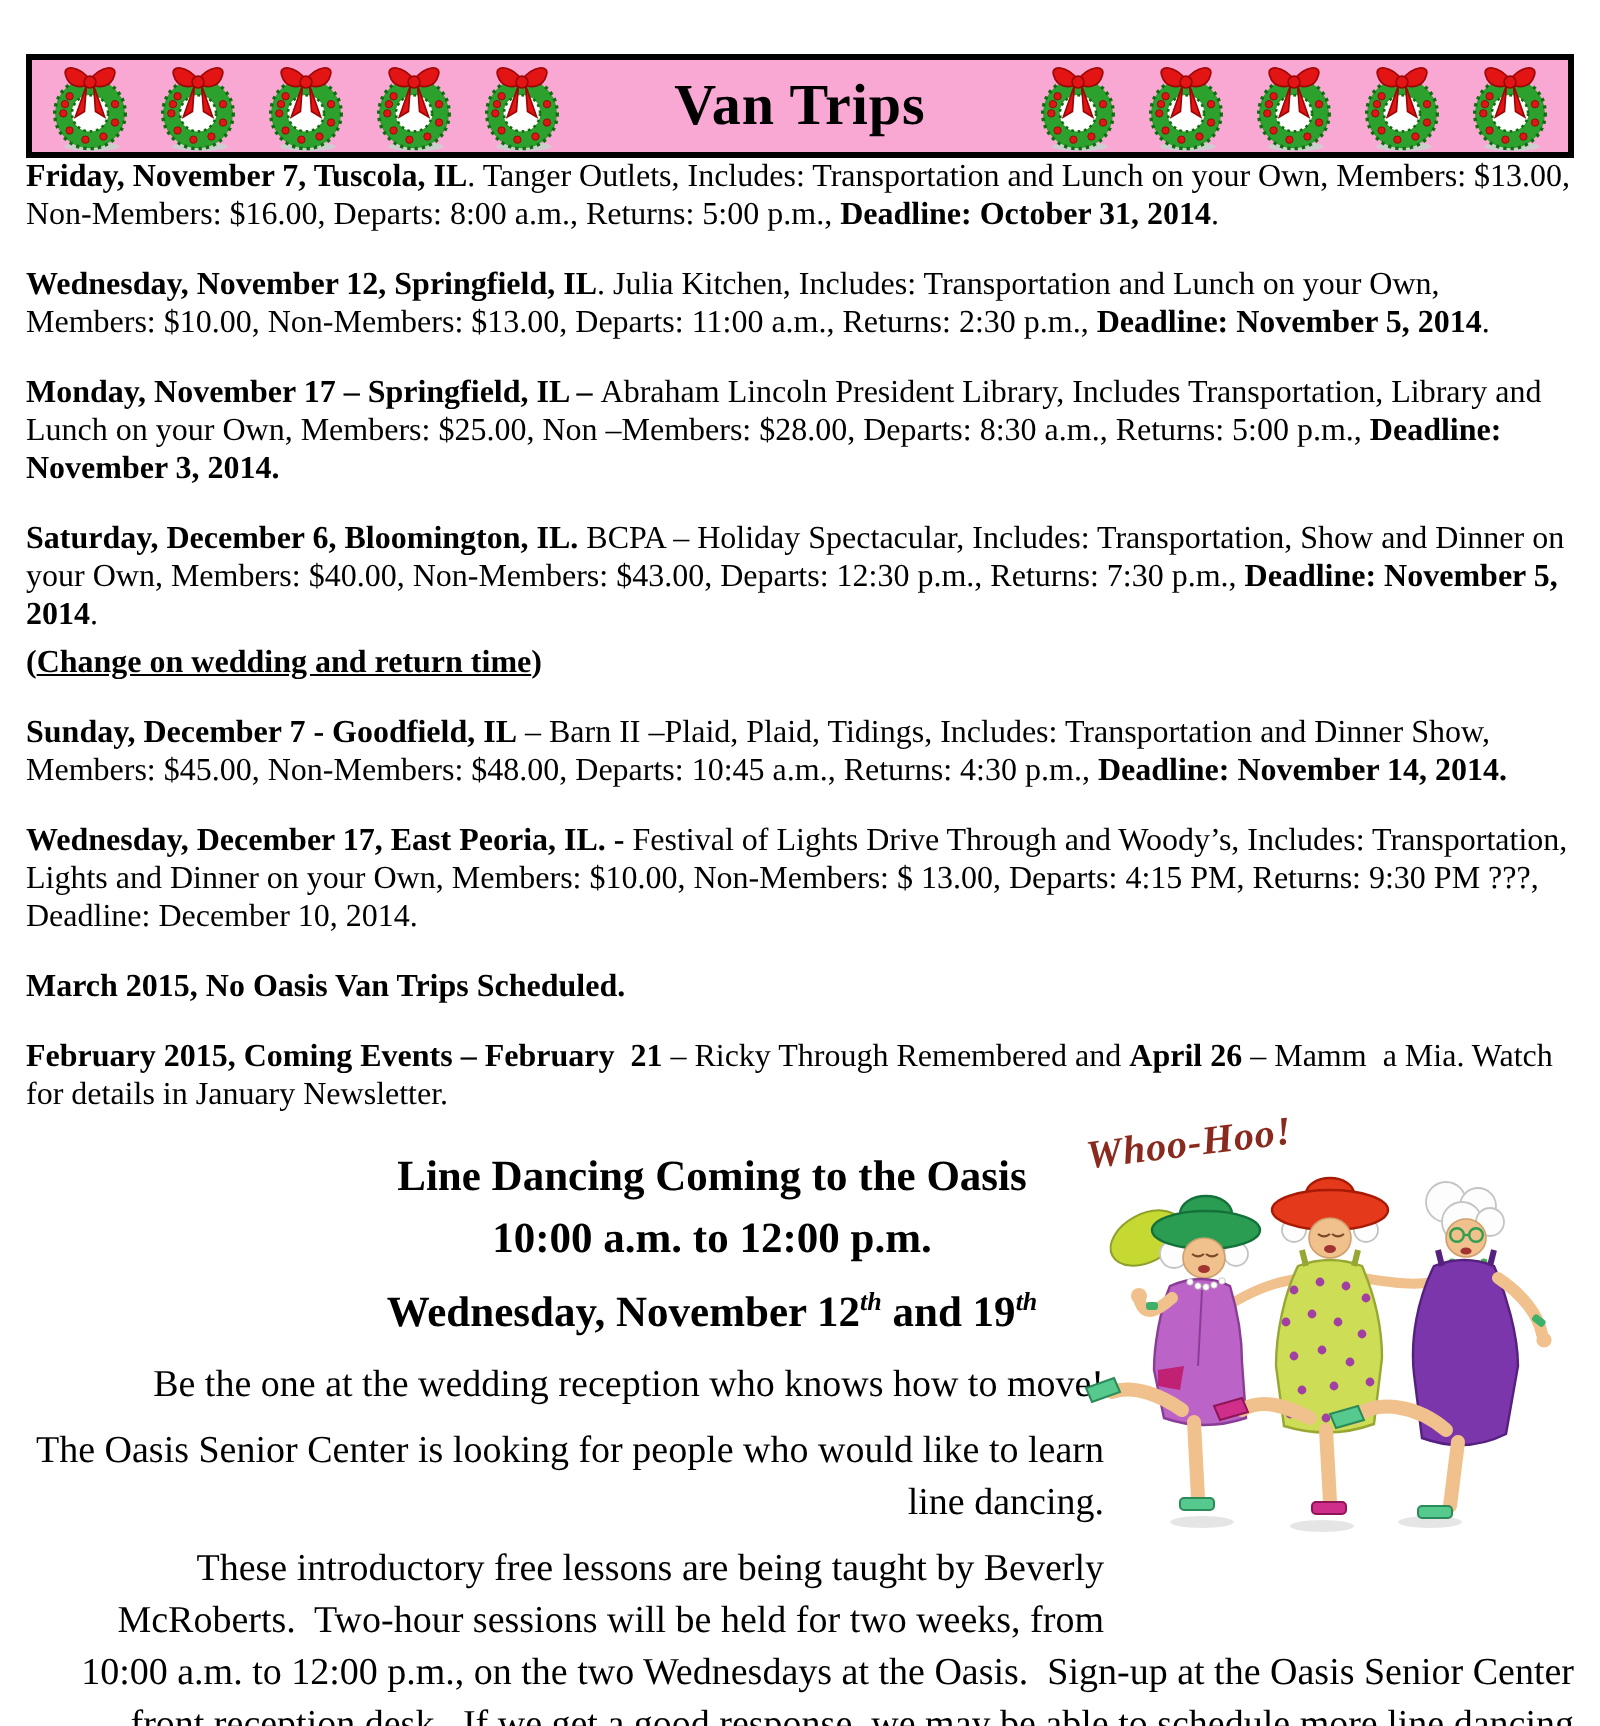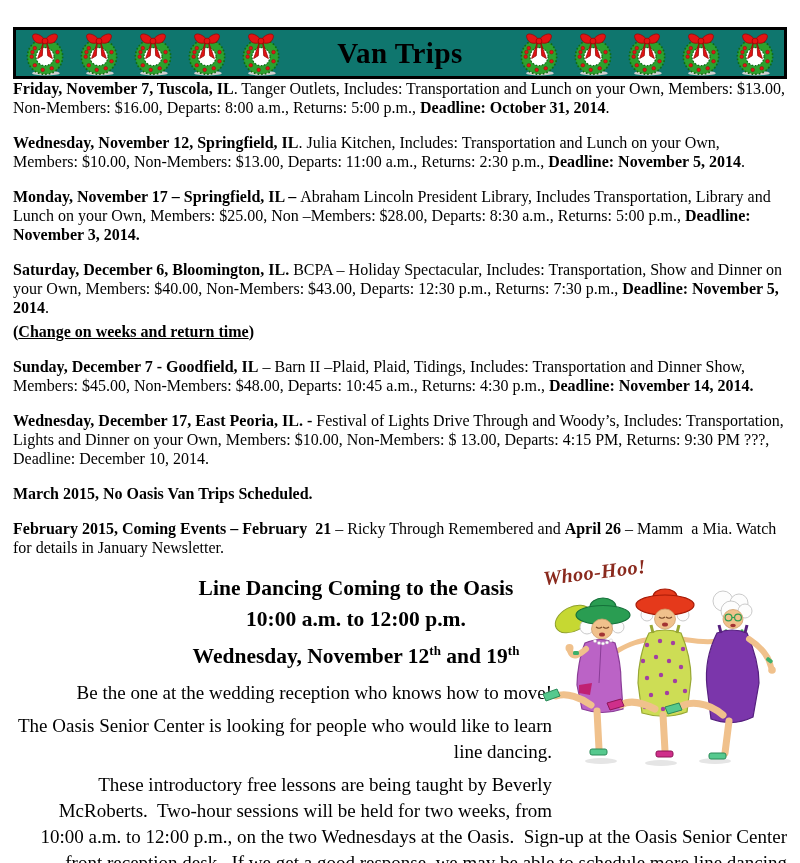--- a/index.html
+++ b/index.html
@@ -7,21 +7,21 @@
     width:800px;height:863px;overflow:hidden;
     font-family:"Liberation Serif",serif;color:#000;
   }
   .page{padding:0 13px;}
 
   
   .header-box{
     margin-top:27px;
     border:3px solid #000;
     height:46px;
-    background:#0f766e;
+    background:#f9a8d4;
     display:flex;align-items:center;justify-content:space-between;
     padding:0 5px;
   }
   .wreath-group{display:flex;align-items:center;gap:6px;height:46px;}
   .wreath{width:48px;height:46px;display:block;}
   .header-title{
     font-size:29px;font-weight:bold;letter-spacing:.5px;
     white-space:nowrap;padding:0 10px;
   }
 
@@ -36,21 +36,21 @@
   .trips{font-size:16px;line-height:19px;}
   .trips p{margin:0 0 16px 0;white-space:pre-wrap;}
   .trips p.tight{margin-top:-11px;}
   .b{font-weight:bold;}
   .u{text-decoration:underline;}
 
   
   .dance{position:relative;margin-top:2px;}
   .dance-headings{margin-right:88px;text-align:center;font-weight:bold;}
   .dance-headings .hline{font-size:21.5px;line-height:31px;margin:0;}
-  .dance-headings sup{font-size:13px;}
+  .dance-headings sup{font-size:13px;font-style:italic;}
 
   .dance-art{position:absolute;top:-12px;right:-4px;width:252px;height:206px;}
   .whoo{
     position:absolute;top:0;left:4px;
     font-style:italic;font-weight:bold;font-size:20px;
     color:var(--script-red);transform:rotate(-7deg);
     letter-spacing:.5px;white-space:nowrap;
   }
   .ladies{position:absolute;left:0;top:20px;width:252px;height:186px;}
 
@@ -142,21 +142,21 @@
           <use href="#wreath"></use>
         </svg>
       </div>
   </div>
 
   <div class="trips">
       <p><span class="b">Friday, November 7, Tuscola, IL</span><span>. Tanger Outlets, Includes: Transportation and Lunch on your Own, Members: $13.00, Non-Members: $16.00, Departs: 8:00 a.m., Returns: 5:00 p.m., </span><span class="b">Deadline: October 31, 2014</span><span>.</span></p>
       <p><span class="b">Wednesday, November 12, Springfield, IL</span><span>. Julia Kitchen, Includes: Transportation and Lunch on your Own, Members: $10.00, Non-Members: $13.00, Departs: 11:00 a.m., Returns: 2:30 p.m., </span><span class="b">Deadline: November 5, 2014</span><span>.</span></p>
       <p><span class="b">Monday, November 17 – Springfield, IL – </span><span>Abraham Lincoln President Library, Includes Transportation, Library and Lunch on your Own, Members: $25.00, Non –Members: $28.00, Departs: 8:30 a.m., Returns: 5:00 p.m., </span><span class="b">Deadline: November 3, 2014.</span></p>
       <p><span class="b">Saturday, December 6, Bloomington, IL.</span><span> BCPA – Holiday Spectacular, Includes: Transportation, Show and Dinner on your Own, Members: $40.00, Non-Members: $43.00, Departs: 12:30 p.m., Returns: 7:30 p.m., </span><span class="b">Deadline: November 5, 2014</span><span>.</span></p>
-      <p class="tight"><span class="b">(</span><span class="b u">Change on weeks and return time</span><span class="b">)</span></p>
+      <p class="tight"><span class="b">(</span><span class="b u">Change on wedding and return time</span><span class="b">)</span></p>
       <p><span class="b">Sunday, December 7 - Goodfield, IL</span><span> – Barn II –Plaid, Plaid, Tidings, Includes: Transportation and Dinner Show, Members: $45.00, Non-Members: $48.00, Departs: 10:45 a.m., Returns: 4:30 p.m., </span><span class="b">Deadline: November 14, 2014.</span></p>
       <p><span class="b">Wednesday, December 17, East Peoria, IL. - </span><span>Festival of Lights Drive Through and Woody’s, Includes: Transportation, Lights and Dinner on your Own, Members: $10.00, Non-Members: $ 13.00, Departs: 4:15 PM, Returns: 9:30 PM ???, Deadline: December 10, 2014.</span></p>
       <p><span class="b">March 2015, No Oasis Van Trips Scheduled.</span></p>
       <p><span class="b">February 2015, Coming Events – February  21</span><span> – Ricky Through Remembered and </span><span class="b">April 26</span><span> – Mamm  a Mia. Watch for details in January Newsletter.</span></p>
     </div>
 
   <div class="dance">
     <div class="dance-art">
       <div class="whoo">Whoo-Hoo!</div>
       <svg class="ladies" viewBox="0 0 252 186">

